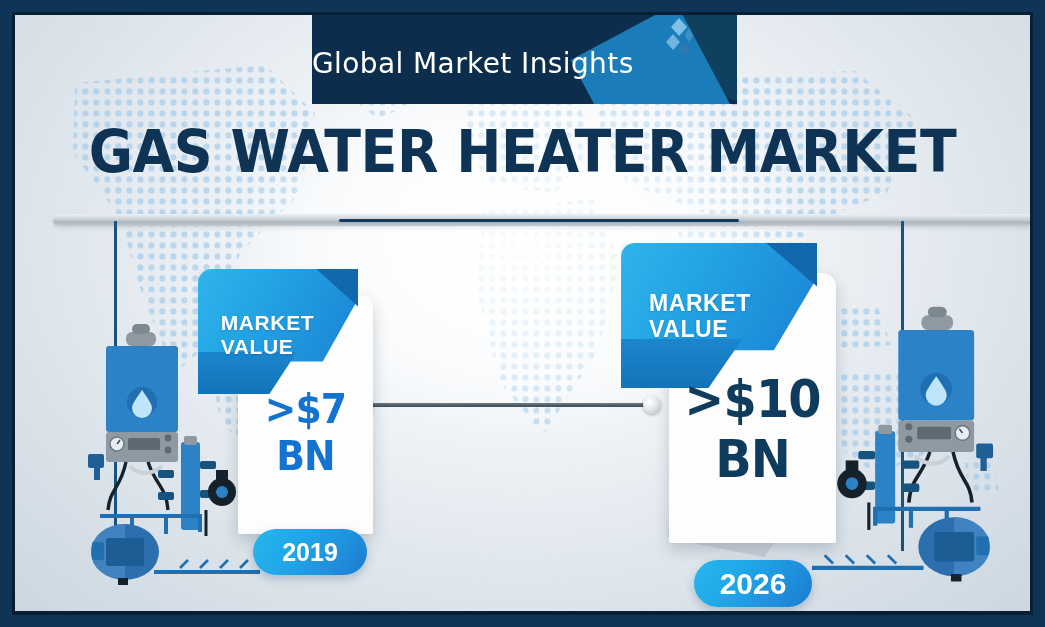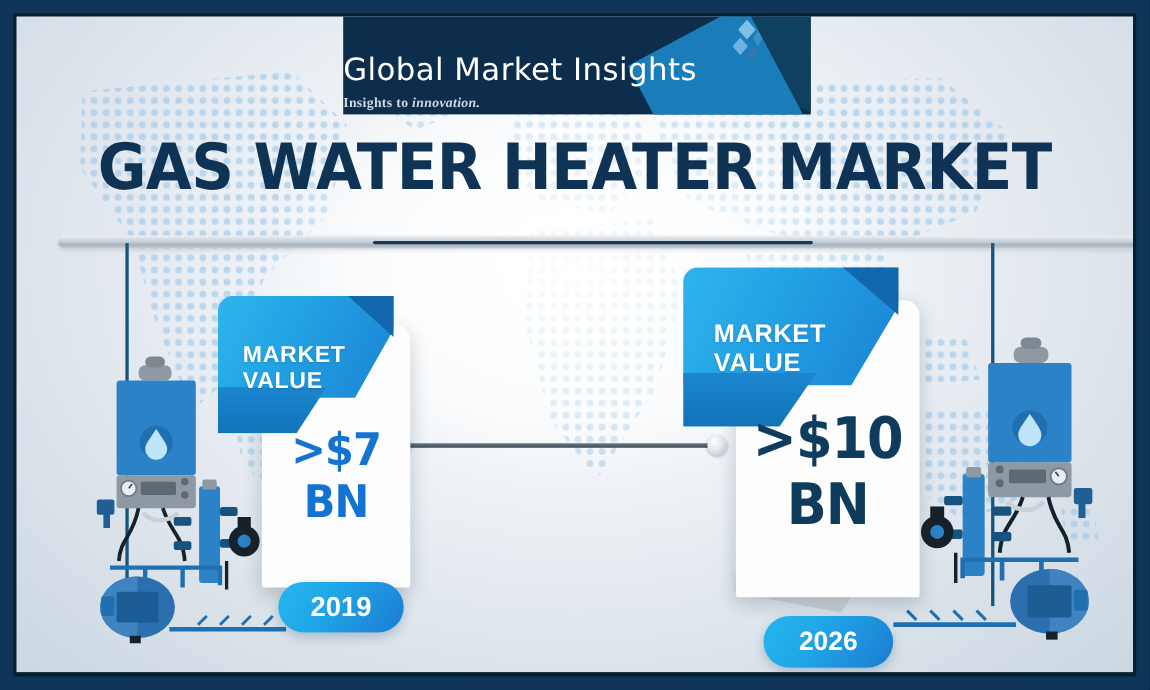--- a/index.html
+++ b/index.html
@@ -174,21 +174,21 @@
     clip-path:polygon(0 0, 100% 0, 74% 100%, 2% 52%);
   }
 
   
   .card-right{left:606px;top:228px;width:215px;height:300px;}
   .card-right .card-sheet{left:48px;top:30px;width:167px;height:270px;}
   .card-right .ribbon{left:0;top:0;width:196px;height:145px;}
   .card-right .ribbon-text{font-size:23px;}
   .card-right .card-value{left:48px;top:130px;width:167px;font-size:52px;color:#0f3c5c;}
   .card-right .card-value .l2{display:block;margin-top:8px;}
-  .pill-2026{left:679px;top:545px;width:118px;height:47px;font-size:24px;}
+  .pill-2026{left:679px;top:545px;width:118px;height:47px;font-size:30px;}
   .fold-right{
     position:absolute;left:648px;top:500px;width:130px;height:42px;z-index:7;
     background:linear-gradient(180deg,#e6eaee 0%,#c6cdd4 100%);
     clip-path:polygon(0 0, 100% 0, 78% 100%, 4% 56%);
   }
 
   
   .heater{position:absolute;z-index:4;}
   .heater.left{left:55px;top:305px;width:190px;height:265px;}
   .heater.right{right:18px;top:287px;width:200px;height:280px;}
@@ -387,21 +387,20 @@
         <span class="l2">BN</span>
       </div>
     </div>
     <div class="year-pill pill-2026">2026</div>
 
     <div class="header-banner">
       <div class="wedge2"></div>
       <div class="wedge"></div>
       <div class="brand">
         <div class="brand-name">Global Market Insights</div>
-        <div class="brand-tag"><span>Insights to </span><em>innovation.</em></div>
       </div>
       <div class="logo-diamonds">
         <svg viewBox="0 0 34 44" aria-hidden="true">
           <polygon points="20,0 28,9 20,18 12,9" fill="#7ec0e8"></polygon>
           <polygon points="30,10 34,17 30,24 26,17" fill="#3f8fc4"></polygon>
           <polygon points="14,16 21,24 14,32 7,24" fill="#6fb4e0"></polygon>
           <polygon points="26,24 31,31 26,38 21,31" fill="#2f79ae"></polygon>
         </svg>
       </div>
     </div>

